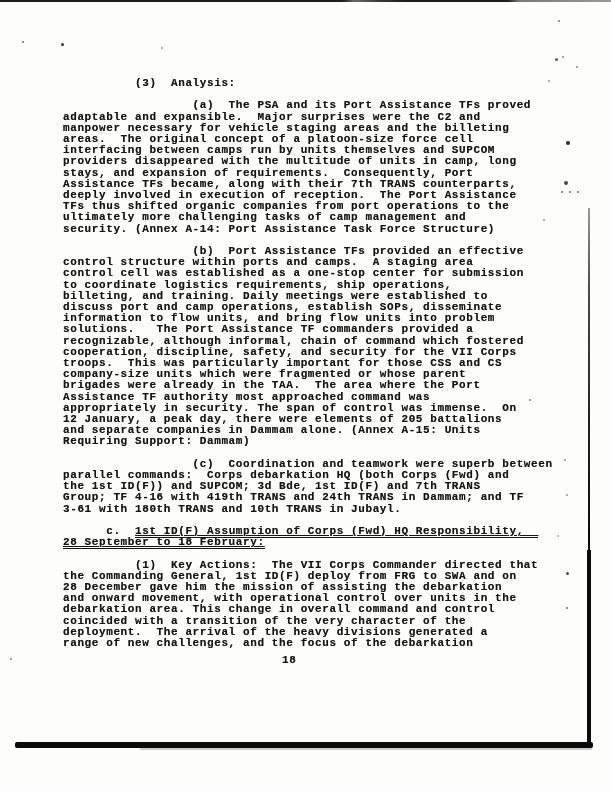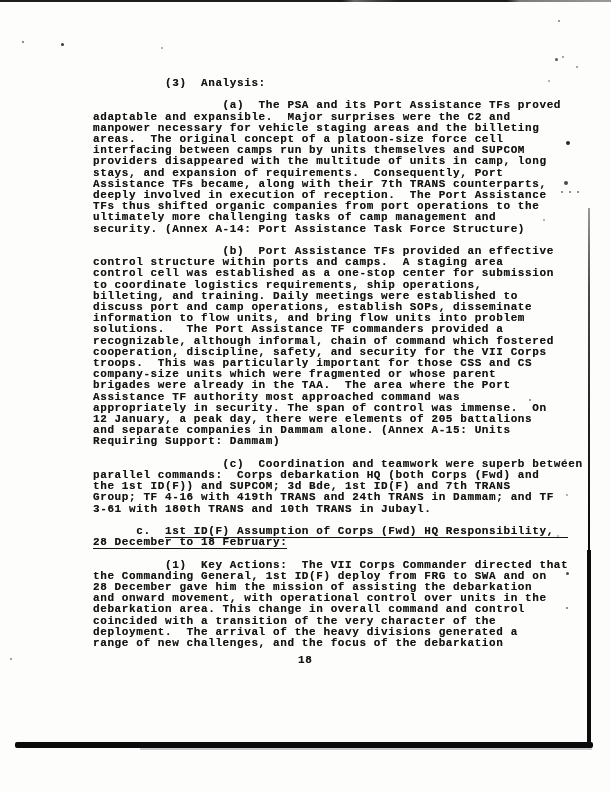--- a/index.html
+++ b/index.html
@@ -15,26 +15,26 @@
     margin: 0;
     font-family: "Liberation Mono", "DejaVu Sans Mono", monospace;
     font-weight: bold;
     font-size: 11px;
     line-height: 11.2px;
     letter-spacing: 0.6px;
     color: #151515;
     white-space: pre;
     text-shadow: 0 0 0.4px rgba(10,10,10,0.55);
   }
-  .text-block { position: absolute; left: 63px; top: 78px; margin-left: 30px; }
+  .text-block { position: absolute; left: 63px; top: 78px; }
   .text-block .typed + .typed { margin-top: 11.2px; }
-  .u { border-bottom: 1.7px solid #151515; }
+  .u { border-bottom: 1.7px solid #151515; text-decoration: underline; }
   .page-number {
     position: absolute;
-    left: 298px;
+    left: 282px;
     top: 655px;
   }
   
   .top-scan-line {
     position: absolute; left: 0; top: 0; width: 611px; height: 2px;
     background: linear-gradient(90deg,
       #1e1e1e 0%, #1e1e1e 56%, #6a6a6a 58%, #3c3c3c 62%, #1e1e1e 66%,
       #1e1e1e 83%, #7a7a7a 85%, #9a9a9a 100%);
   }
   .right-scan-line {
@@ -119,21 +119,21 @@
 appropriately in security. The span of control was immense.  On
 12 January, a peak day, there were elements of 205 battalions
 and separate companies in Dammam alone. (Annex A-15: Units
 Requiring Support: Dammam)</pre>
     <pre class="typed">                  (c)  Coordination and teamwork were superb between
 parallel commands:  Corps debarkation HQ (both Corps (Fwd) and
 the 1st ID(F)) and SUPCOM; 3d Bde, 1st ID(F) and 7th TRANS
 Group; TF 4-16 with 419th TRANS and 24th TRANS in Dammam; and TF
 3-61 with 180th TRANS and 10th TRANS in Jubayl.</pre>
     <pre class="typed"><span>      c.  </span><span class="u">1st ID(F) Assumption of Corps (Fwd) HQ Responsibility,  </span>
-<span class="u">28 December to 18 February:</span></pre>
+<span class="u">28 September to 18 February:</span></pre>
     <pre class="typed">          (1)  Key Actions:  The VII Corps Commander directed that
 the Commanding General, 1st ID(F) deploy from FRG to SWA and on
 28 December gave him the mission of assisting the debarkation
 and onward movement, with operational control over units in the
 debarkation area. This change in overall command and control
 coincided with a transition of the very character of the
 deployment.  The arrival of the heavy divisions generated a
 range of new challenges, and the focus of the debarkation</pre>
   </div>
 

